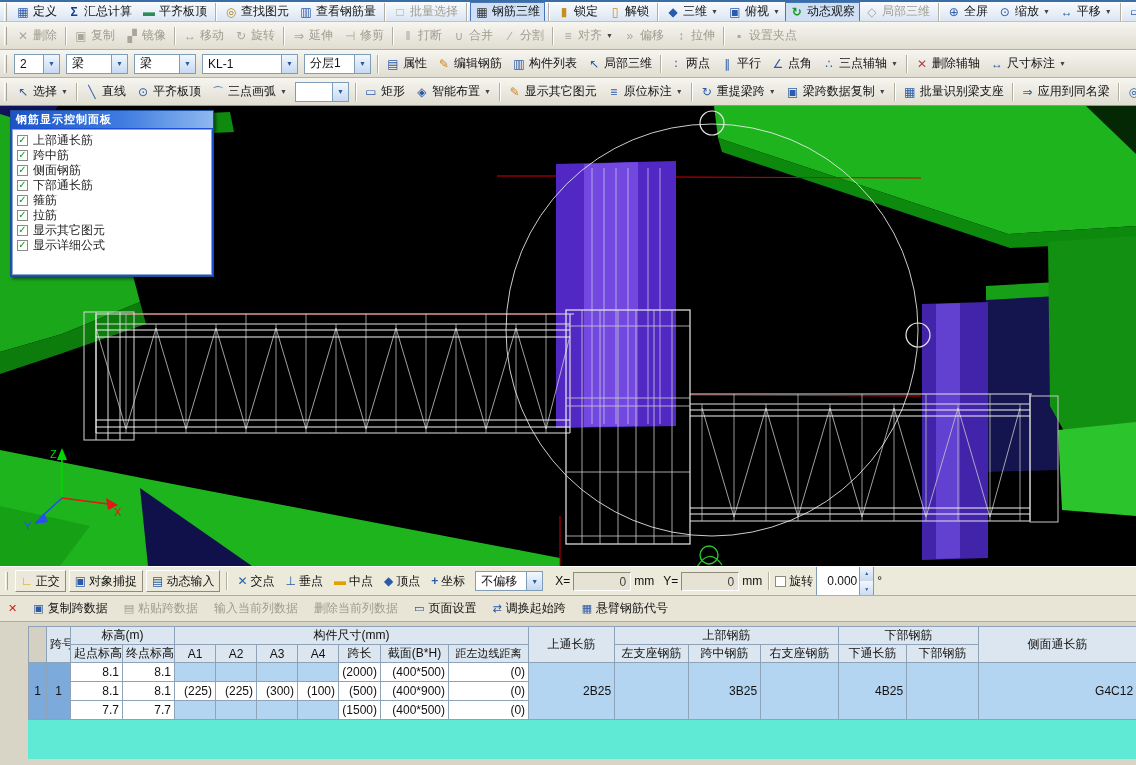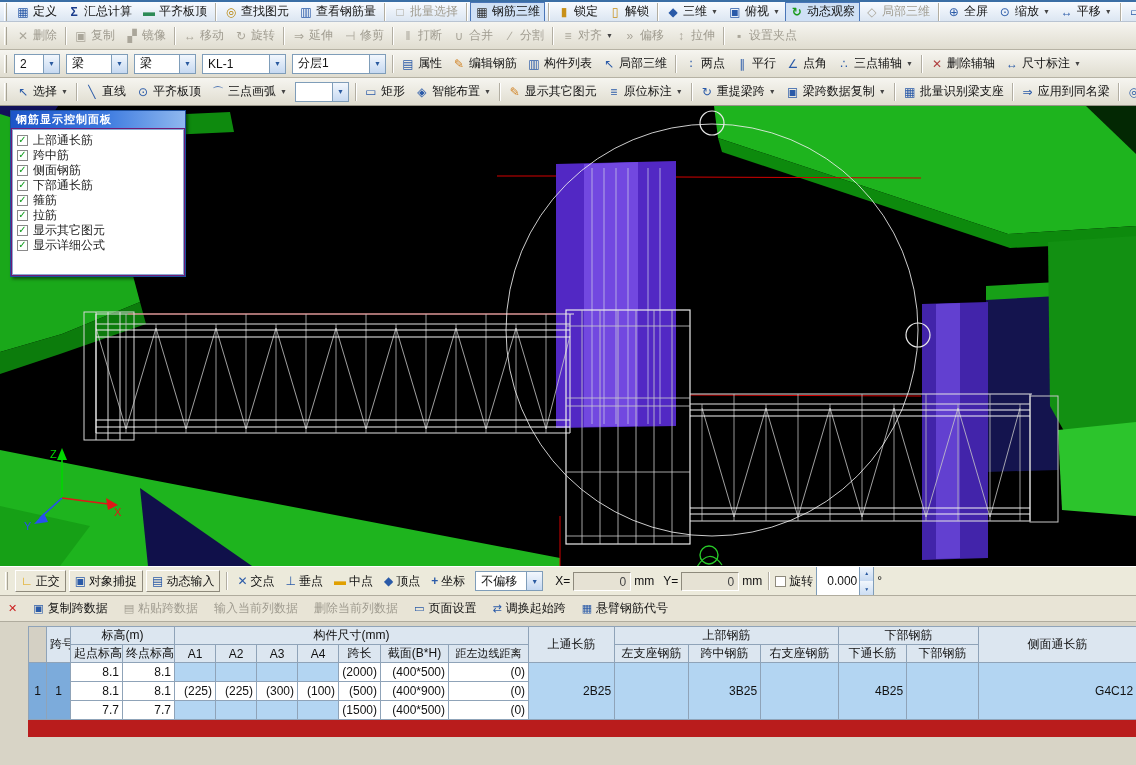--- a/index.html
+++ b/index.html
@@ -15,41 +15,41 @@
 .b.p{border-color:#4a76b8;background:#cfe0f5}
 .b.dis{color:#a09c90}
 .b.dis .i{color:#aaa69a!important}
 .s{width:1px;height:18px;background:#b2aea2;box-shadow:1px 0 0 #fff;margin:0 3px;flex:none}
 .g{width:3px;height:18px;border-left:1px solid #fff;border-right:1px solid #a8a496;margin:0 4px 0 2px;flex:none}
 .combo{display:inline-flex;align-items:center;height:20px;border:1px solid #7f9db9;background:#fff;margin:0 3px;flex:none}
 .combo .cv{padding:0 5px}
 .combo .ca{width:16px;align-self:stretch;border-left:1px solid #7f9db9;background:linear-gradient(#f2f7fd,#c6d9f1);display:flex;align-items:center;justify-content:center;font-size:7px;color:#2a5aa0}
 #vp{position:relative;width:1136px;height:460px;background:#000}
 #vp svg{position:absolute;left:0;top:0}
-#panel{position:absolute;left:10px;top:4px;width:176px;z-index:3;border:1px solid #1c4e9c;background:#701a75;box-shadow:2px 2px 3px rgba(0,0,0,.5)}
+#panel{position:absolute;left:10px;top:4px;width:204px;z-index:3;border:1px solid #1c4e9c;background:#1d4ed8;box-shadow:2px 2px 3px rgba(0,0,0,.5)}
 #panel .pt{height:17px;background:linear-gradient(90deg,#1c54c8 0%,#3f7ce0 55%,#8fb8ef 100%);color:#fff;font-size:11px;font-weight:bold;display:flex;align-items:center;padding:0 5px;letter-spacing:1px}
 #panel .pb{height:146px;border:1px solid #8aa8cf;margin:1px;padding:3px 4px;display:flex;flex-direction:column;gap:1px;background:#fff}
 .chk{display:flex;align-items:center;gap:5px;height:14px;color:#222}
 .chk .cb{width:11px;height:11px;border:1px solid #8a8a8a;background:#fff;display:flex;align-items:center;justify-content:center;font-size:10px;color:#0a9a1a;line-height:1;flex:none}
 #snap{height:30px;background:#eceadb;border-top:1px solid #fff;border-bottom:1px solid #b0ac9e;display:flex;align-items:center;padding:0 3px;gap:3px;white-space:nowrap;overflow:hidden}
 .tg{display:inline-flex;align-items:center;gap:3px;height:22px;padding:0 5px;border:1px solid;border-color:#fff #8e8a7c #8e8a7c #fff;background:#ece9da;flex:none}
 .flat{display:inline-flex;align-items:center;gap:3px;height:22px;padding:0 4px;flex:none}
 .nf{width:58px;height:19px;border:1px solid;border-color:#8e8a7c #fff #fff #8e8a7c;background:#e6e2d4;color:#444;text-align:right;padding:2px 4px;flex:none}
 .sf{width:58px;height:33px;border:1px solid #7f9db9;background:#fff;display:inline-flex;align-items:center;flex:none}
 .sf .v{flex:1;text-align:right;padding-right:2px}
 .sf .sp{width:14px;align-self:stretch;border-left:1px solid #7f9db9;display:flex;flex-direction:column}
 .sf .sp span{flex:1;font-size:5px;display:flex;align-items:center;justify-content:center;color:#2a5aa0;background:linear-gradient(#f2f7fd,#c6d9f1)}
 .cbx{width:11px;height:11px;border:1px solid #8e8a7c;background:#fff;flex:none}
 #acts{height:26px;background:#e8e4d6;border-bottom:1px solid #b0ac9e;display:flex;align-items:center;gap:16px;padding:0 8px;white-space:nowrap}
 .ab{display:inline-flex;gap:4px;align-items:center;color:#111;flex:none}
 .ab.dis{color:#a09c90}
 .ab .i{font-size:11px}
 .xi{color:#cc2020;font-weight:bold;font-size:11px;flex:none}
 #grid{height:143px;background:#d8d4c6;padding:4px 0 0 28px}
-#gridbg{width:1108px;height:111px;background:#b91c1c;overflow:hidden}
+#gridbg{width:1108px;height:133px;background:#5eead4;overflow:hidden}
 table{border-collapse:collapse;table-layout:fixed;width:1108px}
 th,td{border:1px solid #8fa3b8;padding:0 3px;font-weight:normal;overflow:hidden;white-space:nowrap;font-size:12px}
 th{background:#dce6f0;height:18px;text-align:center}
 th.corner{background:#d4d0c4}
 td{height:19px;background:#b3d5f2;text-align:right}
 td.w{background:#fff}
 td.ix{background:#7cabdb;text-align:center}
 </style>
 </head>
 <body>
@@ -210,25 +210,25 @@
       <span class="ca">▼</span>
     </span>
   <span class="combo" style="width:62px">
       <span class="cv" style="flex:1">梁</span>
       <span class="ca">▼</span>
     </span>
   <span class="combo" style="width:62px">
       <span class="cv" style="flex:1">梁</span>
       <span class="ca">▼</span>
     </span>
-  <span class="combo" style="width:84px">
+  <span class="combo" style="width:96px">
       <span class="cv" style="flex:1">KL-1</span>
       <span class="ca">▼</span>
     </span>
-  <span class="combo" style="width:94px">
+  <span class="combo" style="width:67px">
       <span class="cv" style="flex:1">分层1</span>
       <span class="ca">▼</span>
     </span>
   <span class="s"></span>
   <button class="b">
       <span class="i" style="color:#2a5aa8">▤</span>
       <span>属性</span>
     </button>
   <button class="b">
       <span class="i" style="color:#d08020">✎</span>

